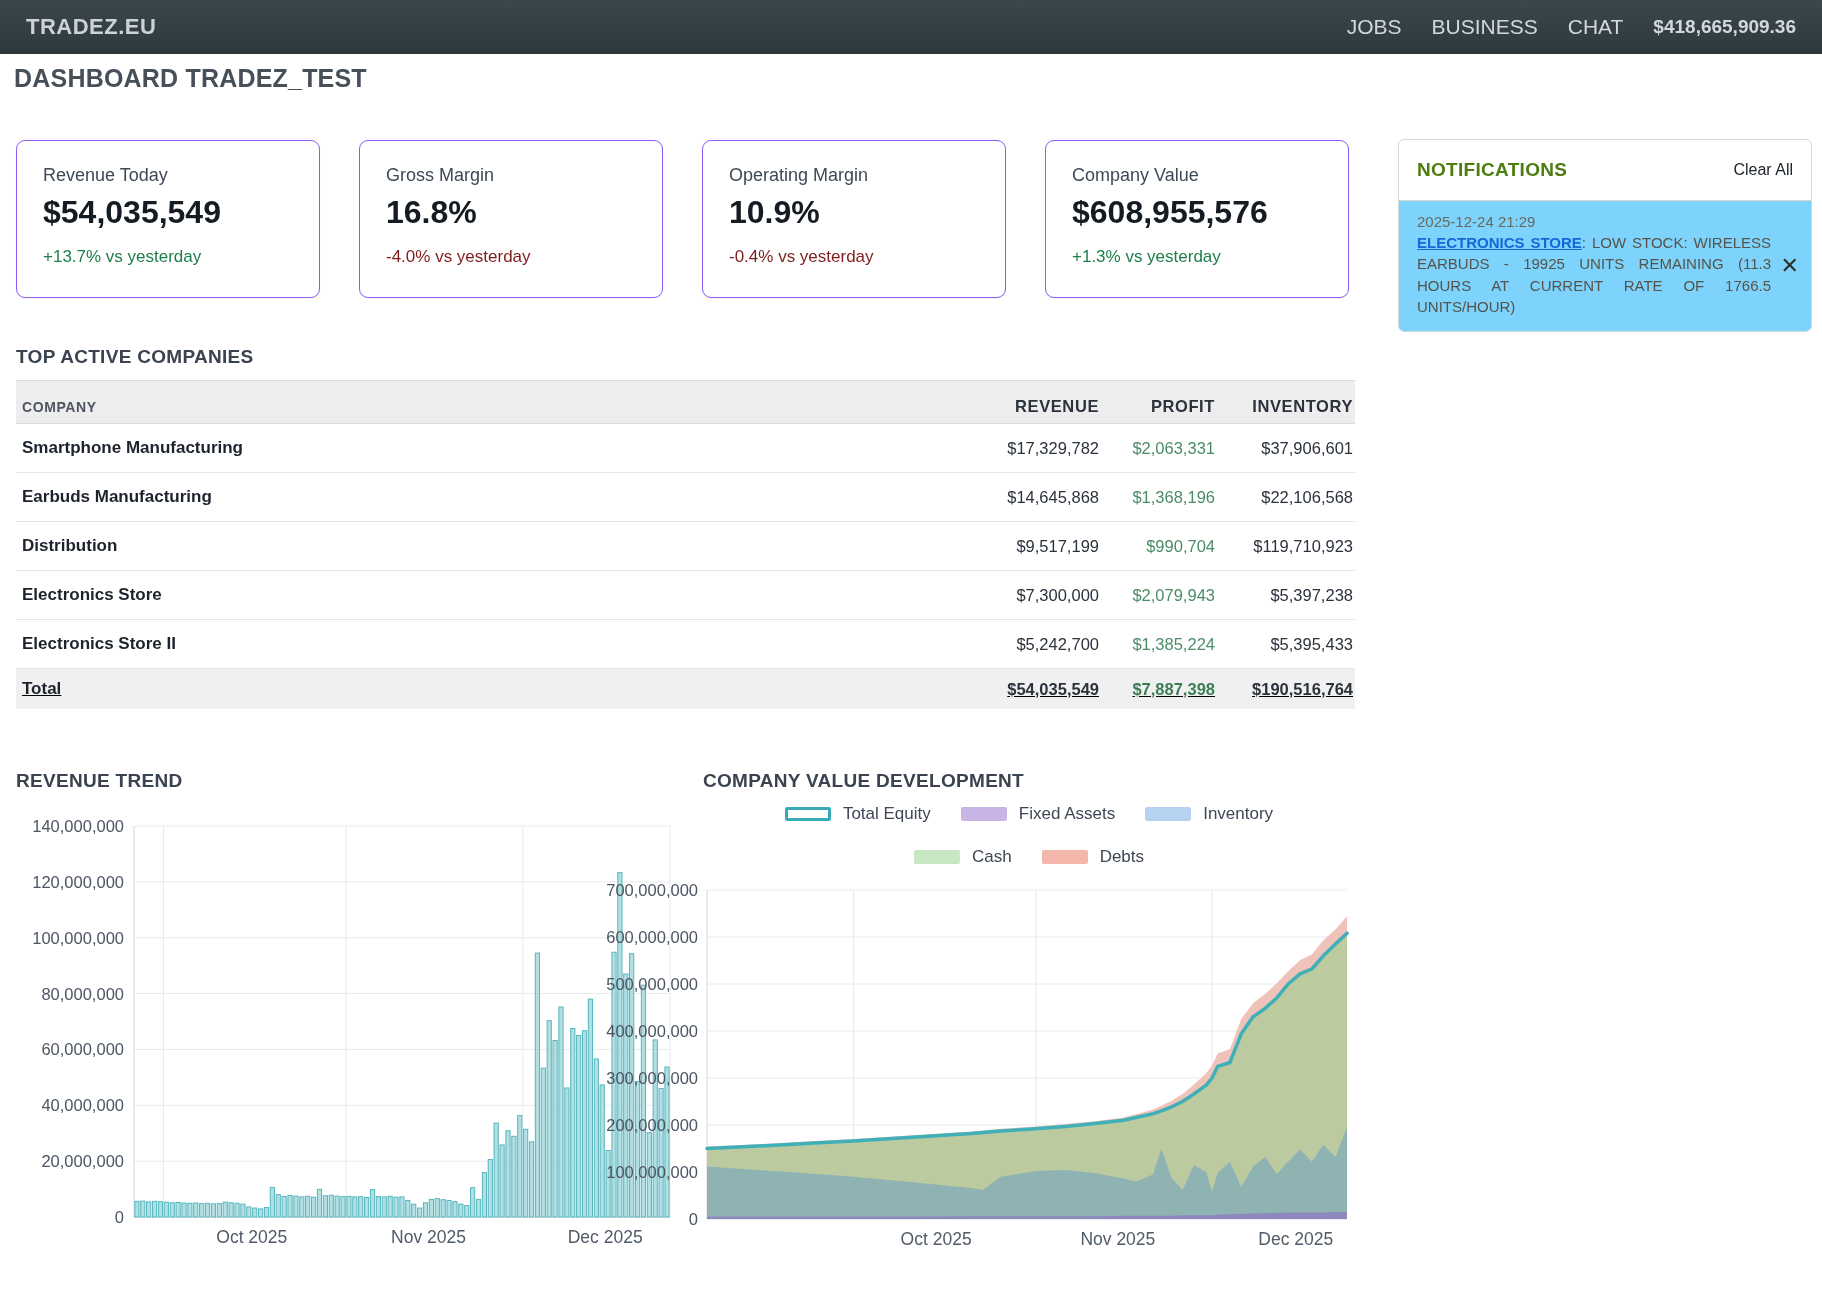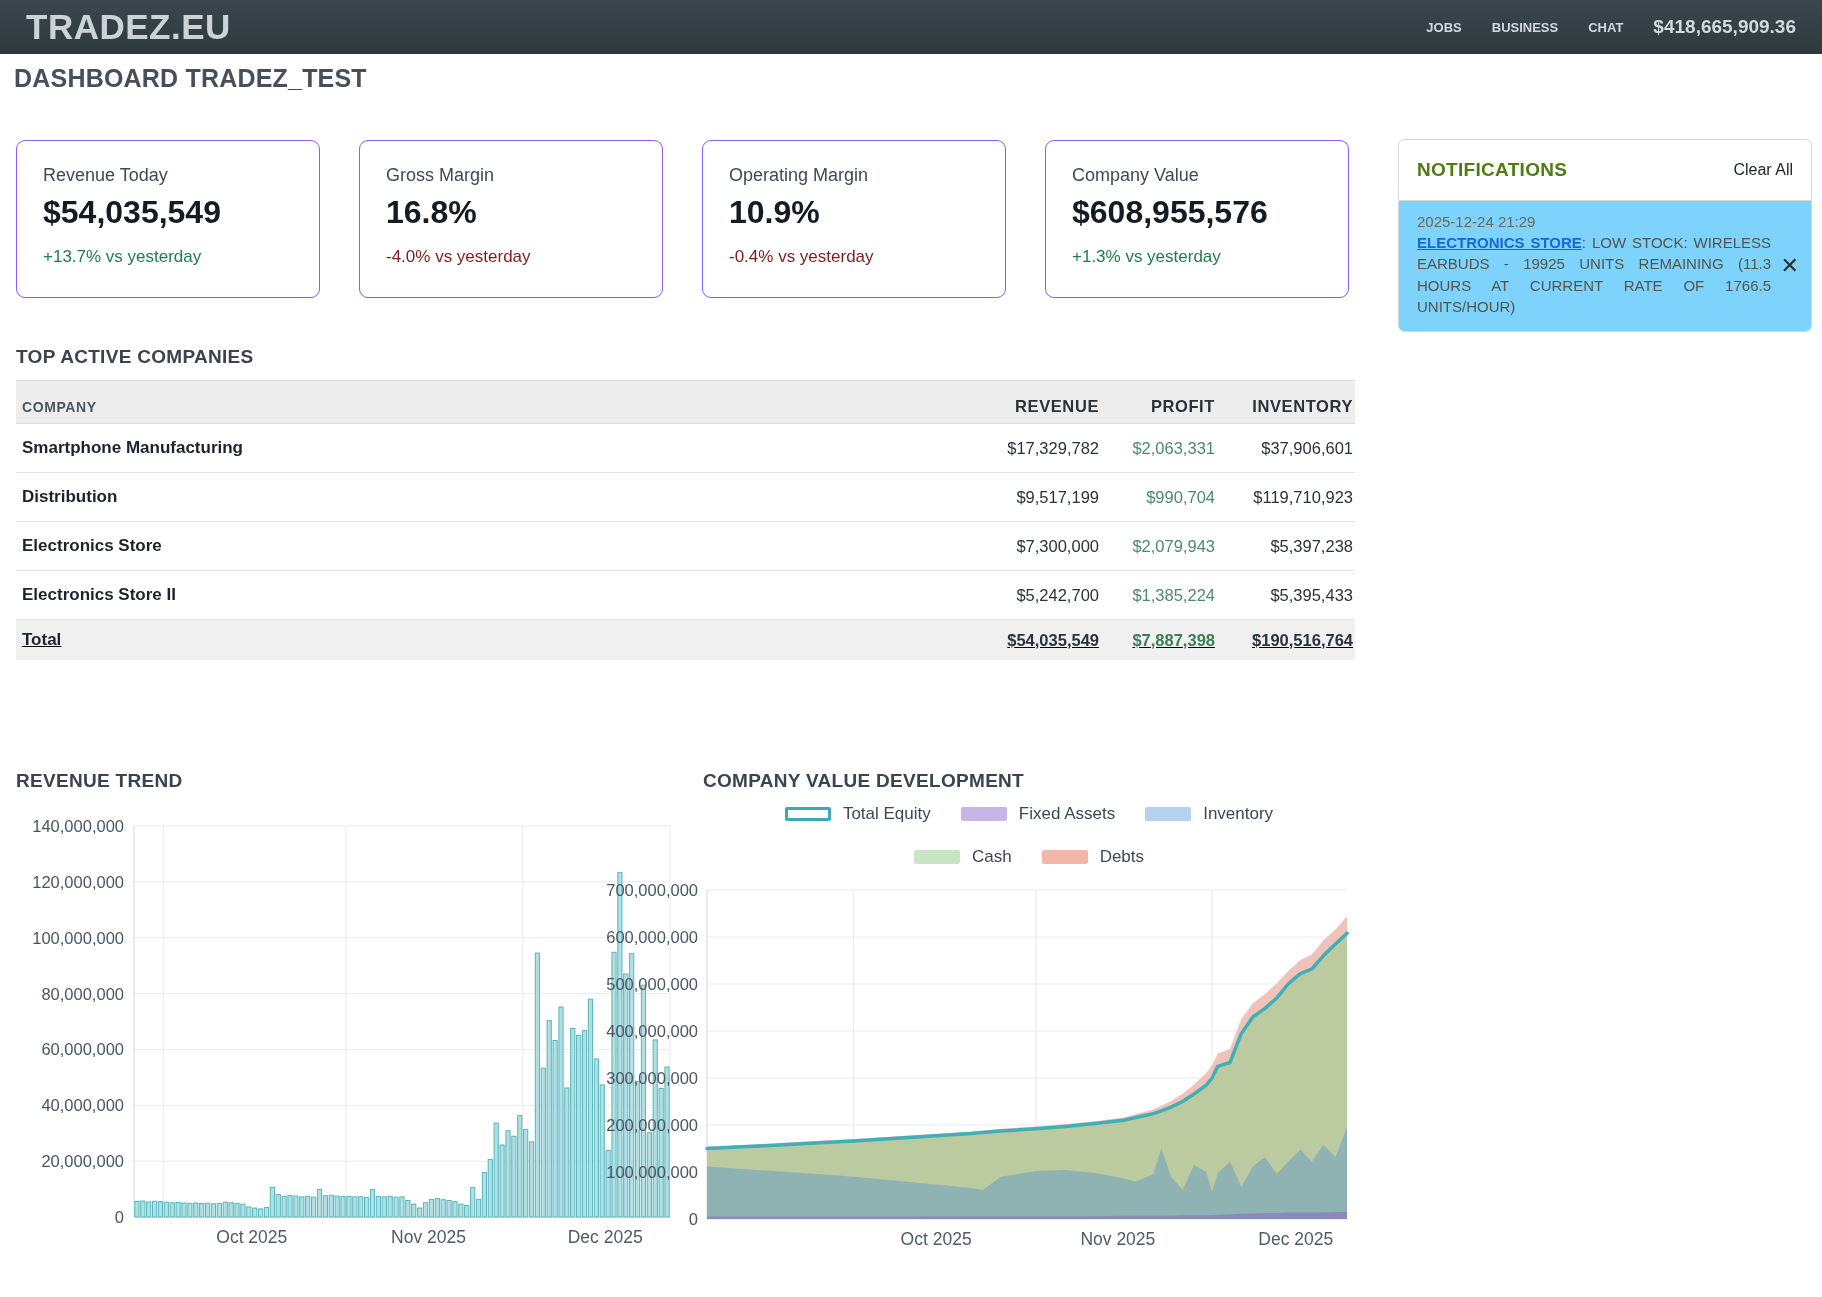--- a/index.html
+++ b/index.html
@@ -4,23 +4,23 @@
 <style>
   html,body{margin:0;padding:0;background:#ffffff;}
   body{font-family:"Liberation Sans", sans-serif;}
   #app{position:relative;width:1822px;height:1297px;background:#ffffff;overflow:hidden;}
 
   
   .topbar{position:absolute;left:0;top:0;width:1822px;height:54px;
     background:linear-gradient(180deg,#3b474d 0%,#2e393e 100%);
     display:flex;align-items:center;justify-content:space-between;box-sizing:border-box;
     padding:0 26px;}
-  .logo{font-size:35px;font-weight:bold;color:#ccd3d7;letter-spacing:0.5px;cursor:pointer;}
+  .logo{font-size:22px;font-weight:bold;color:#ccd3d7;letter-spacing:0.5px;cursor:pointer;}
   .topnav{display:flex;align-items:center;gap:30px;}
-  .topnav .nav-item{font-size:13px;font-weight:bold;color:#d2d9dd;cursor:pointer;}
+  .topnav .nav-item{font-size:21px;font-weight:normal;color:#d2d9dd;cursor:pointer;}
   .topnav .balance{font-size:19px;font-weight:bold;color:#d2d9dd;}
 
   
   .page-title{position:absolute;left:14px;top:64px;font-size:25px;font-weight:bold;
     color:#474f5b;letter-spacing:0.2px;}
 
   
   .kpi-card{position:absolute;top:140px;width:304px;height:158px;background:#fff;
     border:1px solid #8b5cf6;border-radius:9px;box-sizing:border-box;padding:24px 26px;
     box-shadow:0 1px 2px rgba(0,0,0,0.04);}
@@ -135,20 +135,26 @@
       <div class="t-cell num">REVENUE</div>
       <div class="t-cell num">PROFIT</div>
       <div class="t-cell num">INVENTORY</div>
     </div>
     <div id="table-body">
         <div class="t-row t-body-row">
           <div class="t-cell name">Smartphone Manufacturing</div>
           <div class="t-cell num">$17,329,782</div>
           <div class="t-cell num profit">$2,063,331</div>
           <div class="t-cell num">$37,906,601</div>
+        </div>
+        <div class="t-row t-body-row">
+          <div class="t-cell name">Earbuds Manufacturing</div>
+          <div class="t-cell num">$14,645,868</div>
+          <div class="t-cell num profit">$1,368,196</div>
+          <div class="t-cell num">$22,106,568</div>
         </div>
         <div class="t-row t-body-row">
           <div class="t-cell name">Distribution</div>
           <div class="t-cell num">$9,517,199</div>
           <div class="t-cell num profit">$990,704</div>
           <div class="t-cell num">$119,710,923</div>
         </div>
         <div class="t-row t-body-row">
           <div class="t-cell name">Electronics Store</div>
           <div class="t-cell num">$7,300,000</div>

